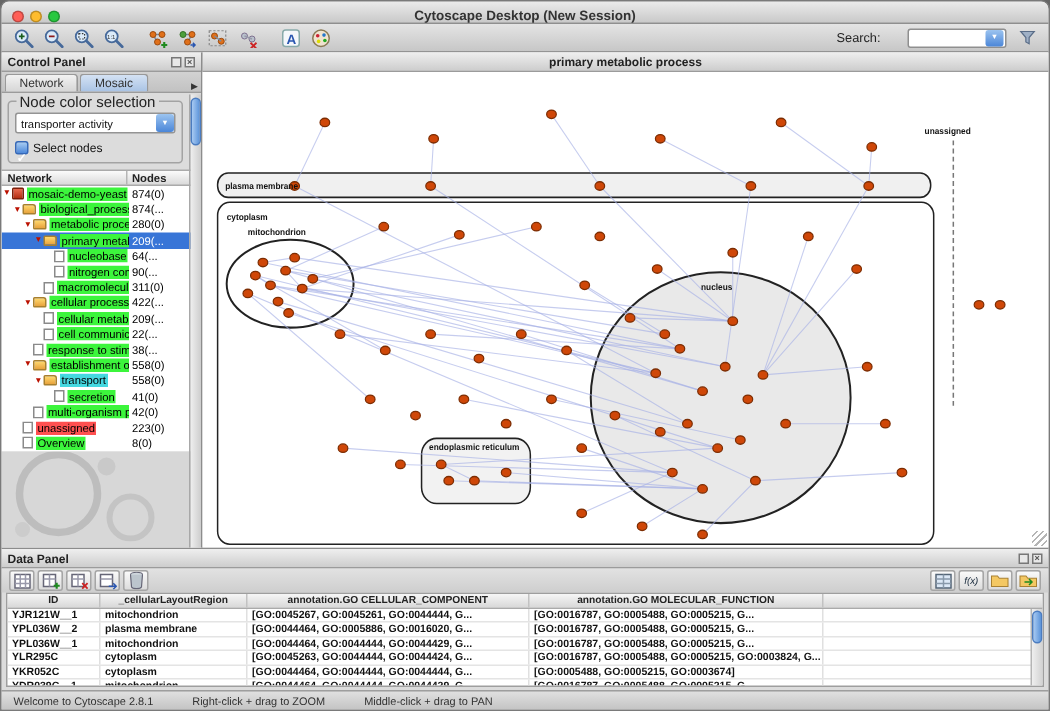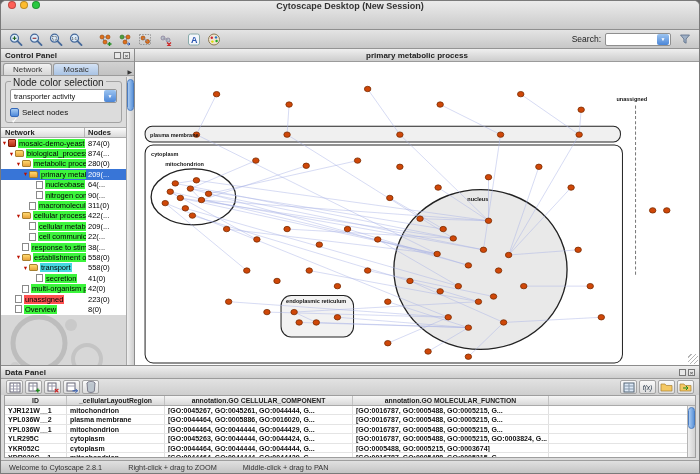--- a/index.html
+++ b/index.html
@@ -1,29 +1,29 @@
 <!DOCTYPE html>
 <html><head>
 <meta charset="utf-8">
 <style>
   *{box-sizing:border-box;margin:0;padding:0}
   html,body{width:700px;height:474px;overflow:hidden;font-family:"Liberation Sans",sans-serif;background:#666}
   .window{width:700px;height:474px;display:flex;flex-direction:column;background:#d4d4d4;border:1px solid #7a7a7a;border-radius:6px 6px 0 0;overflow:hidden}
   
-  .titlebar{height:29px;flex:none;background:linear-gradient(#ebebeb,#c9c9c9);border-bottom:1px solid #8f8f8f;position:relative;display:flex;align-items:flex-start}
+  .titlebar{height:15px;flex:none;background:linear-gradient(#ebebeb,#c9c9c9);border-bottom:1px solid #8f8f8f;position:relative;display:flex;align-items:flex-end}
   .traffic{display:flex;gap:4px;padding-left:7px;z-index:2}
   .light{width:8px;height:8px;border-radius:50%;border:1px solid rgba(0,0,0,.25)}
   .l-red{background:#ff5f57}.l-yel{background:#febc2e}.l-grn{background:#28c840}
   .wtitle{position:absolute;left:0;right:0;text-align:center;font-size:9px;font-weight:bold;color:#333}
   
   .toolbar{height:19px;flex:none;background:linear-gradient(#e4e4e4,#c7c7c7);border-bottom:1px solid #949494;display:flex;align-items:center;padding:0 5px;gap:1px}
   .tbtn{width:19px;height:16px;border:none;background:transparent;border-radius:3px;display:flex;align-items:center;justify-content:center;padding:0}
   .tsep{width:8px;flex:none}
   .tspace{flex:1}
-  .search-label{font-size:8.5px;color:#222;margin-right:3px}
+  .search-label{font-size:8.5px;color:#222;margin-right:17px}
   .search-combo{width:66px;height:13px;background:#fff;border:1px solid #8f8f8f;border-radius:2px;display:flex;align-items:center;margin-right:3px}
   .search-text{flex:1;font-size:8px;padding-left:3px;color:#444}
   .search-drop{width:12px;height:11px;margin-right:1px;border-radius:2px;background:linear-gradient(#9cc4f0,#4b86d8);display:flex;align-items:center;justify-content:center}
   .search-drop::after{content:"▼";font-size:5px;color:#fff}
   
   .main{flex:1;display:flex;min-height:0}
   
   .cpanel{width:134px;flex:none;background:#dcdcdc;display:flex;flex-direction:column;position:relative;border-right:1px solid #8c8c8c}
   .phead{height:13px;flex:none;background:linear-gradient(#efefef,#cdcdcd);border-bottom:1px solid #9b9b9b;display:flex;align-items:center;font-size:8px;font-weight:bold;color:#222;padding:0 4px}
   .phead .sp{flex:1}

